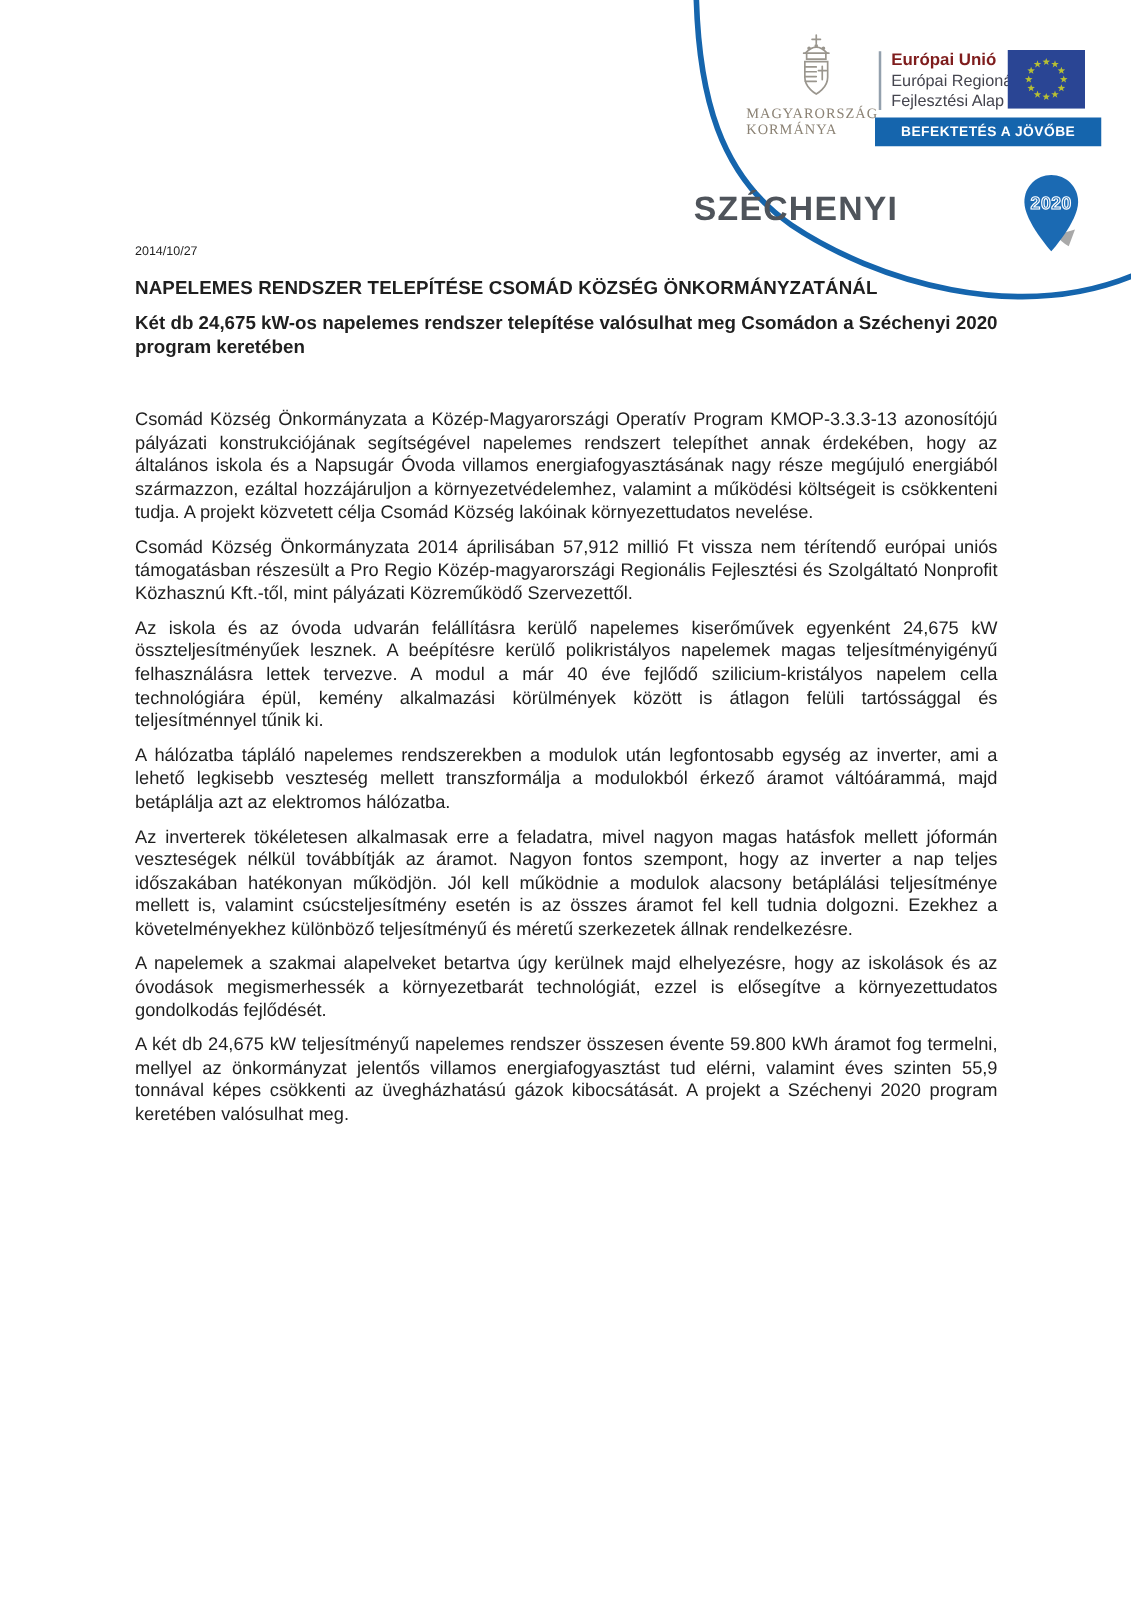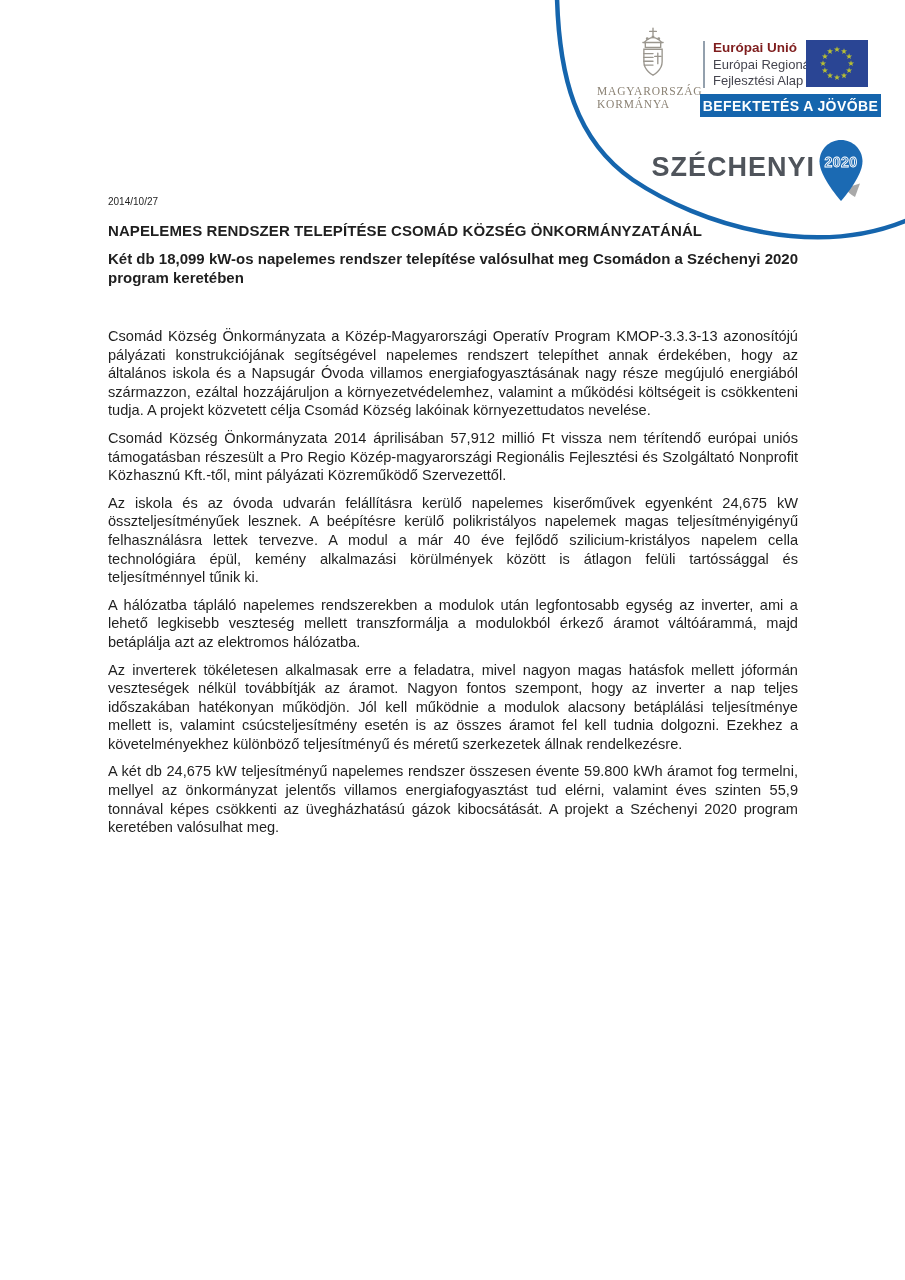--- a/index.html
+++ b/index.html
@@ -19,27 +19,27 @@
   }
 
   
   .eu-sep { position:absolute; left:703px; top:41px; width:2px; height:47px; background:#93a0ad; }
   .eu-text { position:absolute; left:713px; top:40px; font-size:13px; line-height:16.5px; color:#45454f; }
   .eu-text .bold-line { font-weight:bold; color:#7f1d1d; font-size:13.5px; }
   .eu-flag { position:absolute; left:806px; top:40px; }
 
   .banner {
     position:absolute; left:700px; top:94px; width:181px; height:23px;
-    background:#1565ad; color:#ffffff; font-weight:bold; font-size:14px;
+    background:#1565ad; color:#ffffff; font-weight:bold; font-size:11px;
     letter-spacing:0.4px; display:flex; align-items:center; justify-content:center;
   }
 
   
   .szechenyi-wordmark {
-    position:absolute; left:555px; top:152px; width:260px; text-align:right;
+    position:absolute; left:555px; top:152px; width:260px; 
     font-weight:bold; font-size:27px; color:#4f545b; letter-spacing:1px;
   }
   .pin { position:absolute; left:818px; top:139px; }
 
   
   .content { position:absolute; left:108px; top:196px; width:690px; }
   .date-line { font-size:10px; }
   .org-line  { font-size:15.3px; font-weight:bold; margin-top:14px; }
   .title {
     color:#2b52a8; font-size:27.5px; font-weight:bold; letter-spacing:0.3px;
@@ -113,22 +113,23 @@
   <div class="szechenyi-wordmark">SZÉCHENYI</div>
   <svg class="pin" width="46" height="64" viewBox="0 0 46 64">
     <path d="M27,49 L42,44.5 L37,58 Q30.5,54.5 27,49 Z" fill="#a9a9a9"></path>
     <path d="M23,1 C11,1 1.5,10.5 1.5,22.5 C1.5,38 23,62 23,62 C23,62 44.5,38 44.5,22.5 C44.5,10.5 35,1 23,1 Z" fill="#1b6ab3"></path>
     <text x="23" y="28" text-anchor="middle" font-family="Liberation Sans, sans-serif" font-size="14" font-weight="bold" letter-spacing="0.5" fill="none" stroke="#ffffff" stroke-width="0.9">2020</text>
   </svg>
 
   <div class="content">
     <div class="date-line">2014/10/27</div>
     <h2 class="subtitle">NAPELEMES RENDSZER TELEPÍTÉSE CSOMÁD KÖZSÉG ÖNKORMÁNYZATÁNÁL</h2>
-    <p class="lead">Két db 18,099 kW-os napelemes rendszer telepítése valósulhat meg Csomádon a Széchenyi 2020 program keretében</p>
+    <p class="lead">Két db 24,675 kW-os napelemes rendszer telepítése valósulhat meg Csomádon a Széchenyi 2020 program keretében</p>
     <p class="body first">Csomád Község Önkormányzata a Közép-Magyarországi Operatív Program KMOP-3.3.3-13 azonosítójú pályázati konstrukciójának segítségével napelemes rendszert telepíthet annak érdekében, hogy az általános iskola és a Napsugár Óvoda villamos energiafogyasztásának nagy része megújuló energiából származzon, ezáltal hozzájáruljon a környezetvédelemhez, valamint a működési költségeit is csökkenteni tudja. A projekt közvetett célja Csomád Község lakóinak környezettudatos nevelése.</p>
     <p class="body">Csomád Község Önkormányzata 2014 áprilisában 57,912 millió Ft vissza nem térítendő európai uniós támogatásban részesült a Pro Regio Közép-magyarországi Regionális Fejlesztési és Szolgáltató Nonprofit Közhasznú Kft.-től, mint pályázati Közreműködő Szervezettől.</p>
     <p class="body">Az iskola és az óvoda udvarán felállításra kerülő napelemes kiserőművek egyenként 24,675 kW összteljesítményűek lesznek. A beépítésre kerülő polikristályos napelemek magas teljesítményigényű felhasználásra lettek tervezve. A modul a már 40 éve fejlődő szilicium-kristályos napelem cella technológiára épül, kemény alkalmazási körülmények között is átlagon felüli tartóssággal és teljesítménnyel tűnik ki.</p>
     <p class="body">A hálózatba tápláló napelemes rendszerekben a modulok után legfontosabb egység az inverter, ami a lehető legkisebb veszteség mellett transzformálja a modulokból érkező áramot váltóárammá, majd betáplálja azt az elektromos hálózatba.</p>
     <p class="body">Az inverterek tökéletesen alkalmasak erre a feladatra, mivel nagyon magas hatásfok mellett jóformán veszteségek nélkül továbbítják az áramot. Nagyon fontos szempont, hogy az inverter a nap teljes időszakában hatékonyan működjön. Jól kell működnie a modulok alacsony betáplálási teljesítménye mellett is, valamint csúcsteljesítmény esetén is az összes áramot fel kell tudnia dolgozni. Ezekhez a követelményekhez különböző teljesítményű és méretű szerkezetek állnak rendelkezésre.</p>
+    <p class="body">A napelemek a szakmai alapelveket betartva úgy kerülnek majd elhelyezésre, hogy az iskolások és az óvodások megismerhessék a környezetbarát technológiát, ezzel is elősegítve a környezettudatos gondolkodás fejlődését.</p>
     <p class="body">A két db 24,675 kW teljesítményű napelemes rendszer összesen évente 59.800 kWh áramot fog termelni, mellyel az önkormányzat jelentős villamos energiafogyasztást tud elérni, valamint éves szinten 55,9 tonnával képes csökkenti az üvegházhatású gázok kibocsátását. A projekt a Széchenyi 2020 program keretében valósulhat meg.</p>
   </div>
 
 </div>
 
 </body></html>

